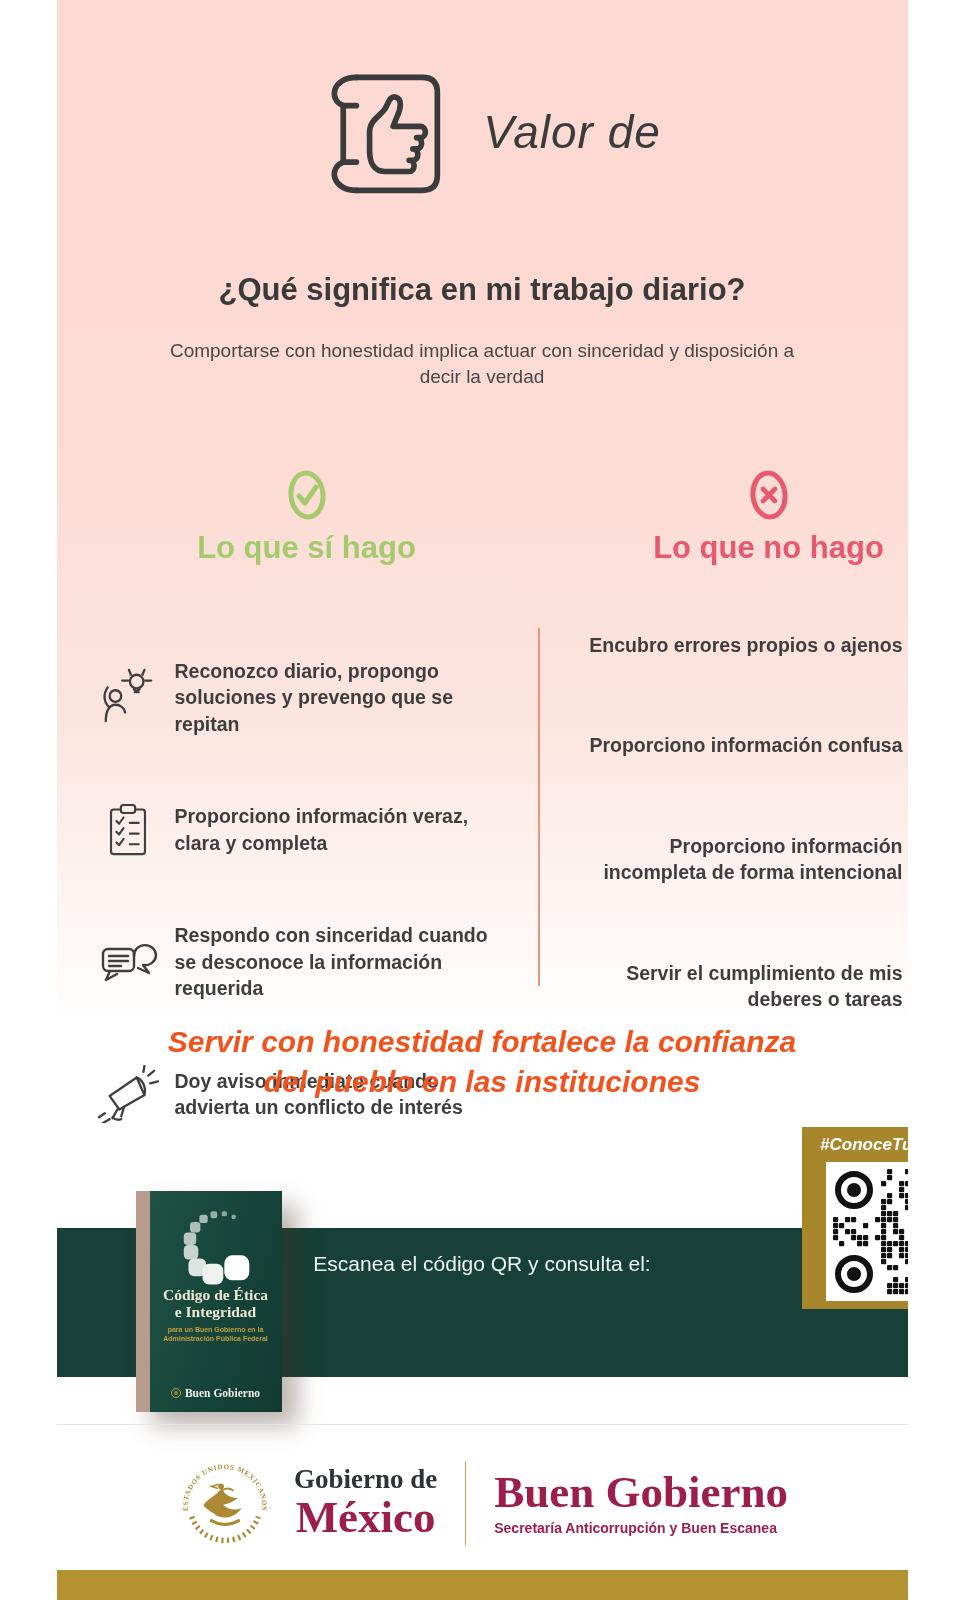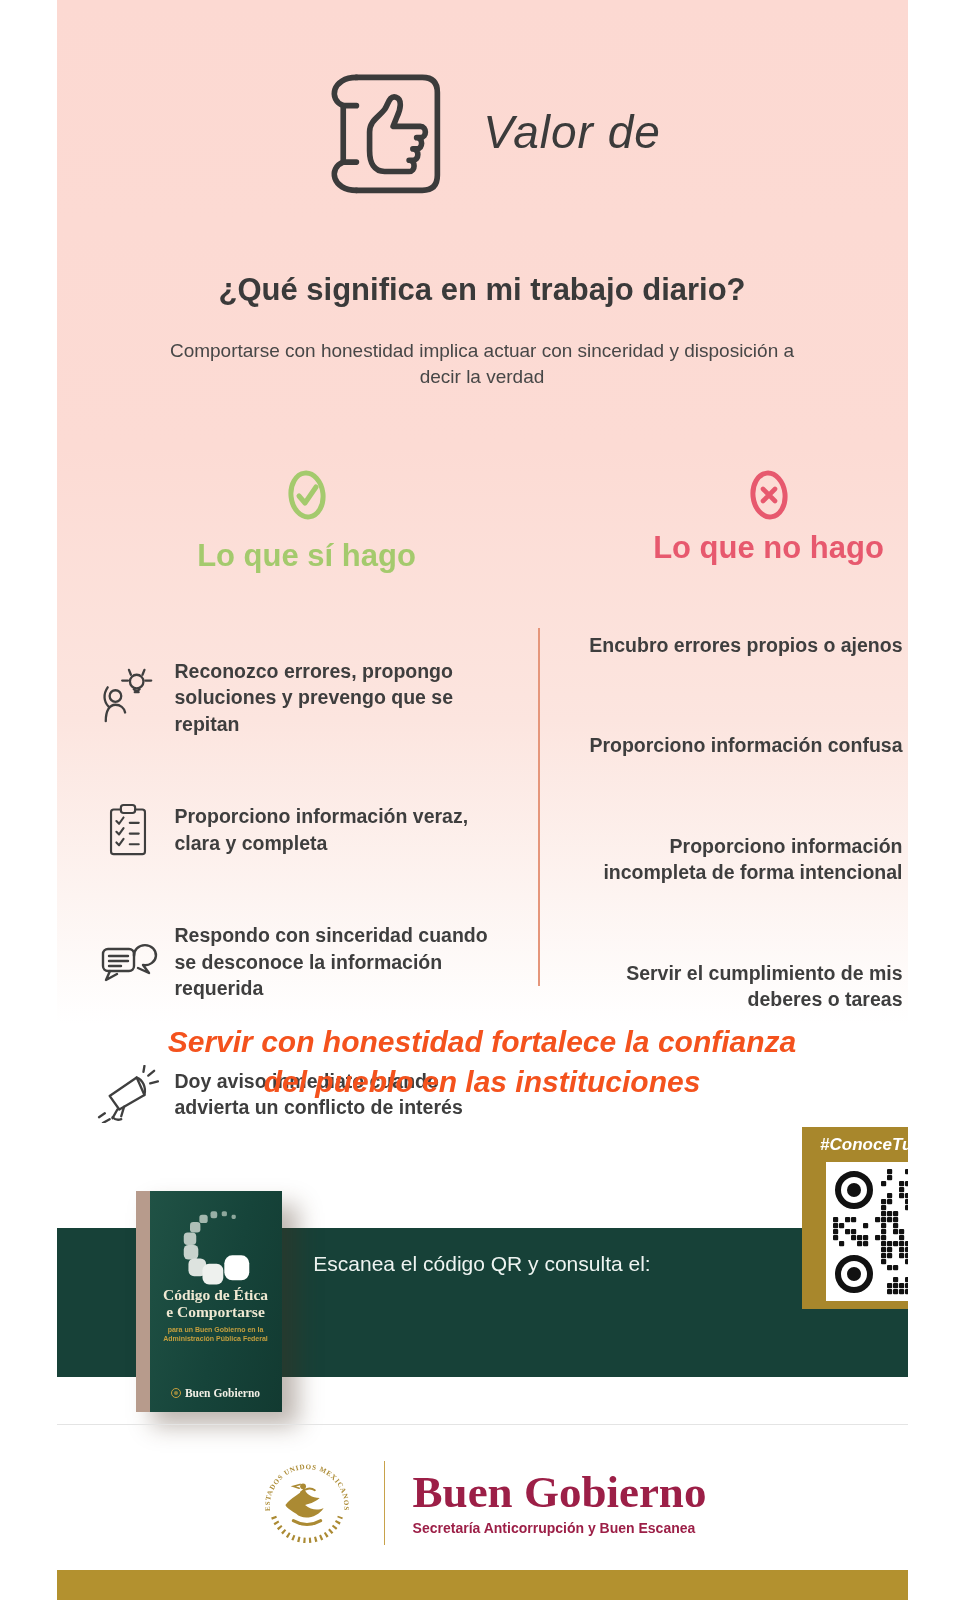--- a/index.html
+++ b/index.html
@@ -15,21 +15,21 @@
   .header{position:absolute;top:68px;left:0;width:100%;display:flex;justify-content:center;align-items:center;gap:28px;}
   .title-stack{text-align:center;}
   .title-top{font-style:italic;font-size:46px;font-weight:500;color:#3b3b3b;letter-spacing:1px;}
   .title-main{font-family:"DejaVu Serif",serif;font-weight:800;font-size:63px;line-height:1.02;color:#f4521d;letter-spacing:-1px;margin-top:2px;}
 
   .question{position:absolute;top:272px;left:0;width:100%;text-align:center;font-size:31px;font-weight:700;color:#3a3a3a;}
   .description{position:absolute;top:338px;left:50%;transform:translateX(-50%);width:650px;text-align:center;font-size:19px;color:#474747;line-height:1.38;}
 
   
   .col-head{position:absolute;top:468px;width:420px;display:flex;flex-direction:column;align-items:center;gap:16px;}
-  .col-head.left{left:40px;}
+  .col-head.left{left:40px;gap:8px;}
   .col-head.right{left:502px;gap:8px;}
   .col-title{font-size:31px;font-weight:700;}
   .col-title.si{color:#a4ca6d;}
   .col-title.no{color:#e7596e;}
 
   .v-divider{position:absolute;left:481px;top:628px;height:358px;width:2px;background:#e5967b;}
 
   
   .col-items{position:absolute;display:flex;flex-direction:column;}
   .col-items.left{left:38px;top:638px;width:418px;gap:27px;}
@@ -127,21 +127,21 @@
       <span class="ic">
         <svg width="58" height="62" viewBox="0 0 60 62" class="stroke-ic">
           <path d="M33,8 l-2,-5 M45,8 l2,-5 M30,14 h-6 M48,14 h6"></path>
           <circle cx="39" cy="15" r="7"></circle>
           <path d="M36,23 q3,3 6,0 M37,26 h4"></path>
           <circle cx="17" cy="30" r="6"></circle>
           <path d="M7,56 C7,45 11,39 17,39 C22,39 26,42 27,47"></path>
           <path d="M10,41 C5,36 4,28 9,21"></path>
         </svg>
       </span>
-      <p class="txt">Reconozco errores, propongo soluciones y prevengo que se repitan</p>
+      <p class="txt">Reconozco diario, propongo soluciones y prevengo que se repitan</p>
     </div>
     <div class="item">
       <span class="ic">
         <svg width="50" height="60" viewBox="0 0 56 62" class="stroke-ic">
           <rect x="20" y="3" width="16" height="9" rx="3"></rect>
           <path d="M20,8 H12 a3,3 0 0 0 -3,3 V55 a3,3 0 0 0 3,3 H44 a3,3 0 0 0 3,-3 V11 a3,3 0 0 0 -3,-3 H36"></path>
           <path d="M15,21 l3,3 l5,-7 M15,33 l3,3 l5,-7 M15,45 l3,3 l5,-7"></path>
           <path d="M30,23 h10 M30,35 h10 M30,47 h10"></path>
         </svg>
       </span>
@@ -243,21 +243,21 @@
           <rect x="25" y="18" width="10" height="10" rx="3.2" fill="#aebfb7"></rect>
           <rect x="19" y="28" width="12" height="12" rx="3.8" fill="#bac8c1"></rect>
           <rect x="19" y="40" width="14" height="14" rx="4.5" fill="#c8d3cd"></rect>
           <rect x="23.5" y="53" width="17" height="17" rx="5.4" fill="#dde3df"></rect>
           <rect x="37" y="58" width="20" height="20" rx="6.4" fill="#eef1ee"></rect>
           <rect x="58" y="50" width="24" height="24" rx="7.7" fill="#ffffff"></rect>
         </svg>
       </span>
       <div class="book-title">
         <div>Código de Ética</div>
-        <div>e Comportarse</div>
+        <div>e Integridad</div>
       </div>
       <div class="book-sub">
         <div>para un Buen Gobierno en la</div>
         <div>Administración Pública Federal</div>
       </div>
       <div class="book-brand">
         <span class="seal-dot"></span>
         <span>Buen Gobierno</span>
       </div>
     </div>
@@ -411,20 +411,24 @@
         <path d="M16,64 A36,36 0 0 0 84,64" stroke="#ab8a33" stroke-width="5.5" fill="none" stroke-dasharray="2.2,3.6"></path>
         <g fill="#ab8a33">
           <path d="M28,52 C34,44 42,42 47,35 C49,41 55,45 63,45 C57,50 52,51 48,52 C54,57 61,58 67,55 C61,65 46,68 39,61 C33,57 29,55 28,52 Z"></path>
           <circle cx="46" cy="33" r="3"></circle>
         </g>
         <path d="M43,31 l-7,2 6,2" stroke="#ab8a33" stroke-width="1.6" fill="none" stroke-linecap="round"></path>
         <path d="M44,39 C48,35 54,34 58,37" stroke="#ab8a33" stroke-width="2" fill="none" stroke-linecap="round"></path>
         <path d="M36,68 q14,8 28,0" stroke="#ab8a33" stroke-width="3" fill="none" stroke-linecap="round"></path>
       </svg>
     </span>
+    <div class="gob-text">
+      <div class="g1">Gobierno de</div>
+      <div class="g2">México</div>
+    </div>
     <div class="footer-divider"></div>
     <div class="bg-block">
       <div class="b1">Buen Gobierno</div>
       <div class="b2">Secretaría Anticorrupción y Buen Escanea</div>
     </div>
   </div>
   <div class="gold-bar"></div>
 
 </div>
 

